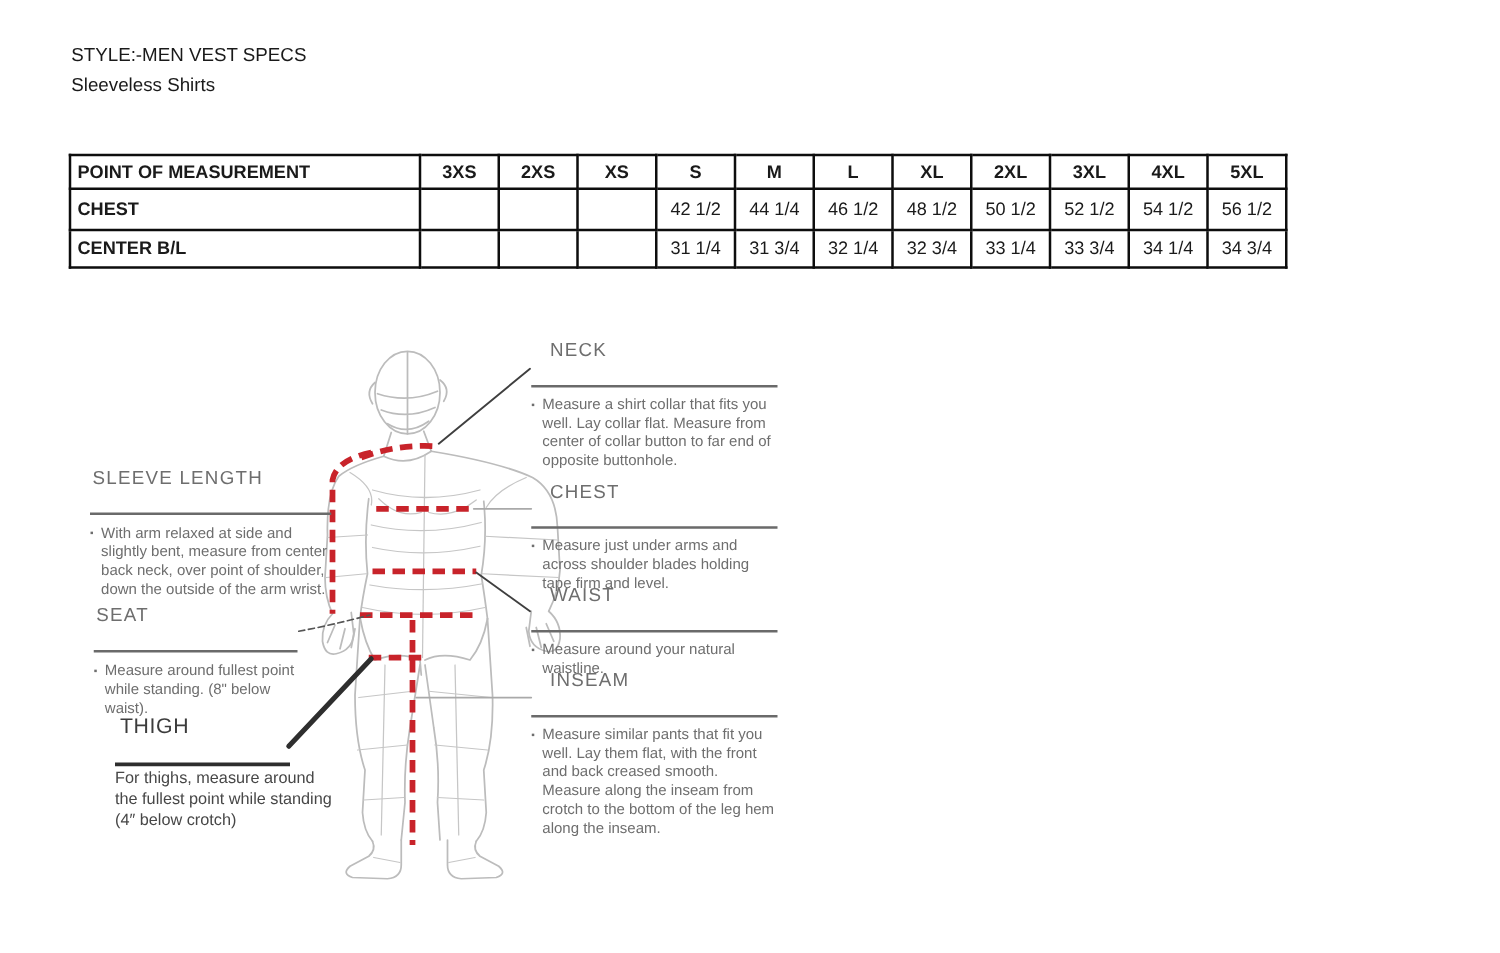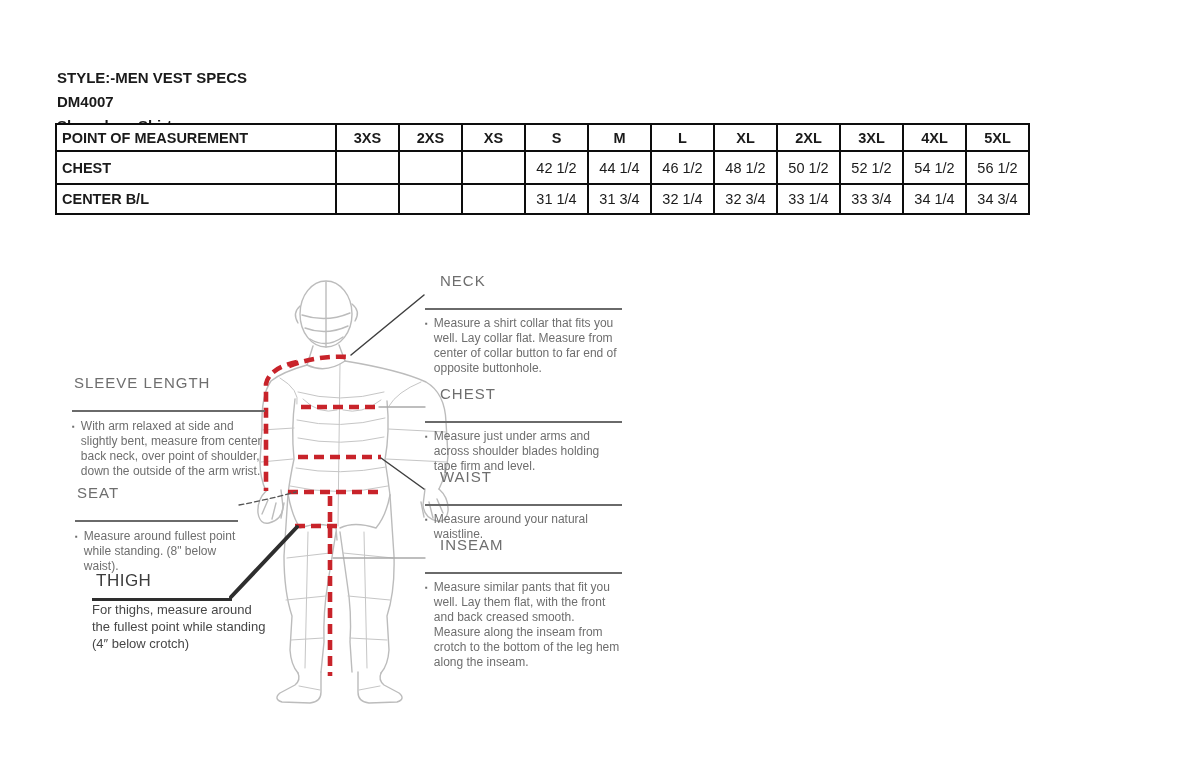--- a/index.html
+++ b/index.html
@@ -1,21 +1,21 @@
 <!DOCTYPE html>
 <html><head>
 <meta charset="utf-8">
 <style>
   * { margin:0; padding:0; box-sizing:border-box; }
   html,body { width:1200px; height:762px; background:#ffffff; overflow:hidden;
               font-family:"Liberation Sans", sans-serif; color:#1a1a1a; }
   .page { position:relative; width:1200px; height:762px; background:#fff; }
 
   
-  .doc-header { position:absolute; left:57px; top:33px; font-size:15px; font-weight:700;margin-top:33px; }
+  .doc-header { position:absolute; left:57px; top:33px; font-size:15px; font-weight:400; }
   .doc-header div { line-height:24px; }
 
   
   .size-table { position:absolute; left:55px; top:123px; border-collapse:collapse; table-layout:fixed; }
   .size-table td, .size-table th { border:2.5px solid #0d0d0d; font-size:14.5px; background:#fff;
                                    white-space:nowrap; overflow:hidden; }
   .size-table th { font-weight:700; text-align:center; height:27px;margin-top:20px; }
   .size-table th.pom, .size-table td.pom { width:280px; text-align:left; padding-left:5px; }
   .size-table .szcol { width:63px; }
   .size-table td.pom { font-weight:700; }
@@ -33,31 +33,30 @@
   .sec-h { font-size:15px; letter-spacing:1px; color:#6e6e6e; padding-bottom:19px; line-height:17px; }
   .sec-h.ul2 { border-bottom:2px solid #6a6a6a; }
   .sec-b { display:flex; margin-top:6px; font-size:12px; line-height:15px; color:#6e6e6e; }
   .blt { font-size:8px; line-height:15px; margin-right:6px; color:#6e6e6e; }
   .right-sec { left:425px; width:197px; }
   .right-sec .sec-h { padding-left:15px; }
   .left-sec .sec-b { margin-top:7px; }
 
   .thigh-sec { left:92px; top:572px; width:178px; }
   .thigh-sec .sec-h { font-size:17px; letter-spacing:0.5px; color:#3c3c3c; width:140px;
-                      border-bottom:3px solid #2e2e2e; padding-left:4px; padding-bottom:9px; }
+                      border-bottom:3px solid #2e2e2e; padding-left:4px; padding-bottom:21px; }
   .thigh-sec .sec-b { font-size:13px; line-height:17px; color:#474747; margin-top:0; }
 </style>
 </head>
 <body>
 
 <div class="page">
 
   <div class="doc-header">
     <div>STYLE:-MEN VEST SPECS</div>
-    <div>DM4007</div>
     <div>Sleeveless Shirts</div>
   </div>
 
   <table class="size-table">
     <tbody>
         <tr>
       <th class="pom">POINT OF MEASUREMENT</th>
       <th class="szcol">3XS</th>
       <th class="szcol">2XS</th>
       <th class="szcol">XS</th>

